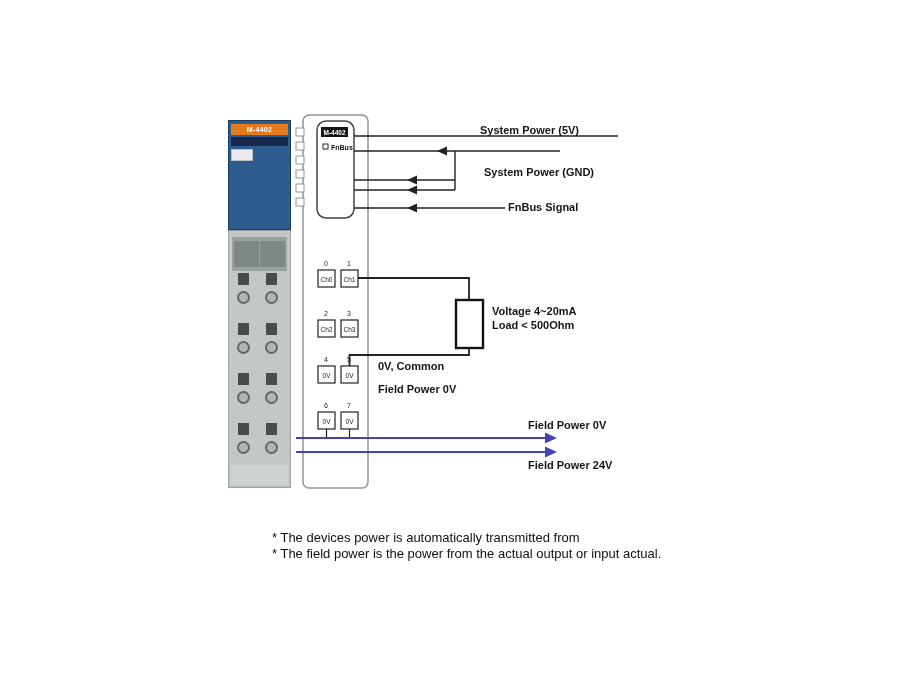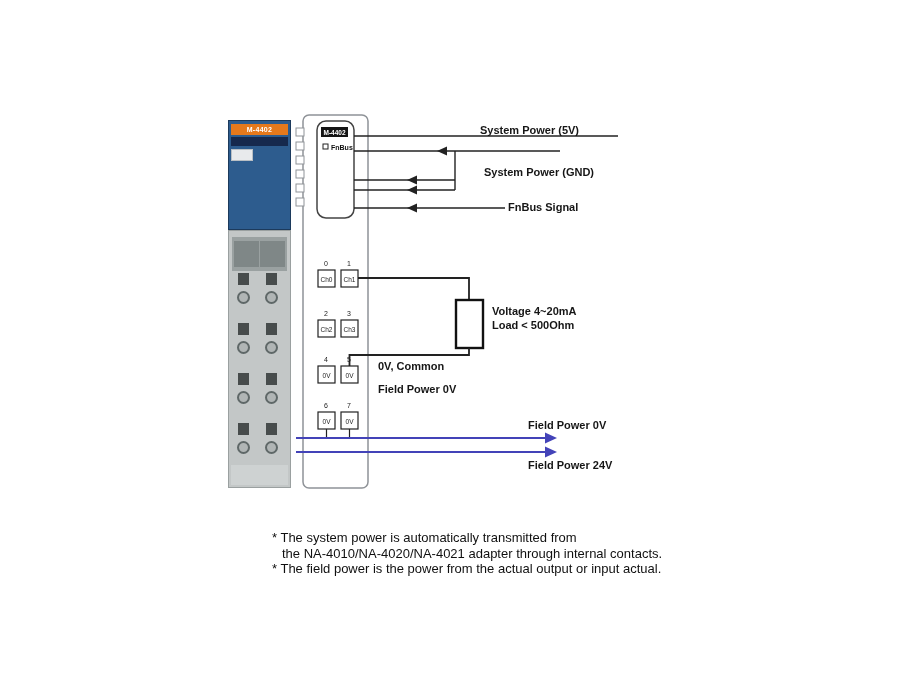--- a/index.html
+++ b/index.html
@@ -190,18 +190,17 @@
       <path d="M296 430 H545" stroke="#4343b8" stroke-width="2.2" fill="none"></path>
       <polygon points="557,430 545,424.5 545,435.5" fill="#4343b8"></polygon>
       <path d="M296 444 H545" stroke="#4343b8" stroke-width="2.2" fill="none"></path>
       <polygon points="557,444 545,438.5 545,449.5" fill="#4343b8"></polygon>
       <text class="lbl" x="528" y="421">Field Power 0V</text>
       <text class="lbl" x="528" y="461">Field Power 24V</text>
     </g>
   </svg>
 
   <div class="footnotes">
-    <div>* The system power is automatically transmitted from</div>
-    <div class="indent">the NA-4010/NA-4020/NA-4021 adapter through internal contacts.</div>
+    <div>* The devices power is automatically transmitted from</div>
     <div>* The field power is the power from the actual output or input actual.</div>
   </div>
 
 </div>
 
 </body></html>

